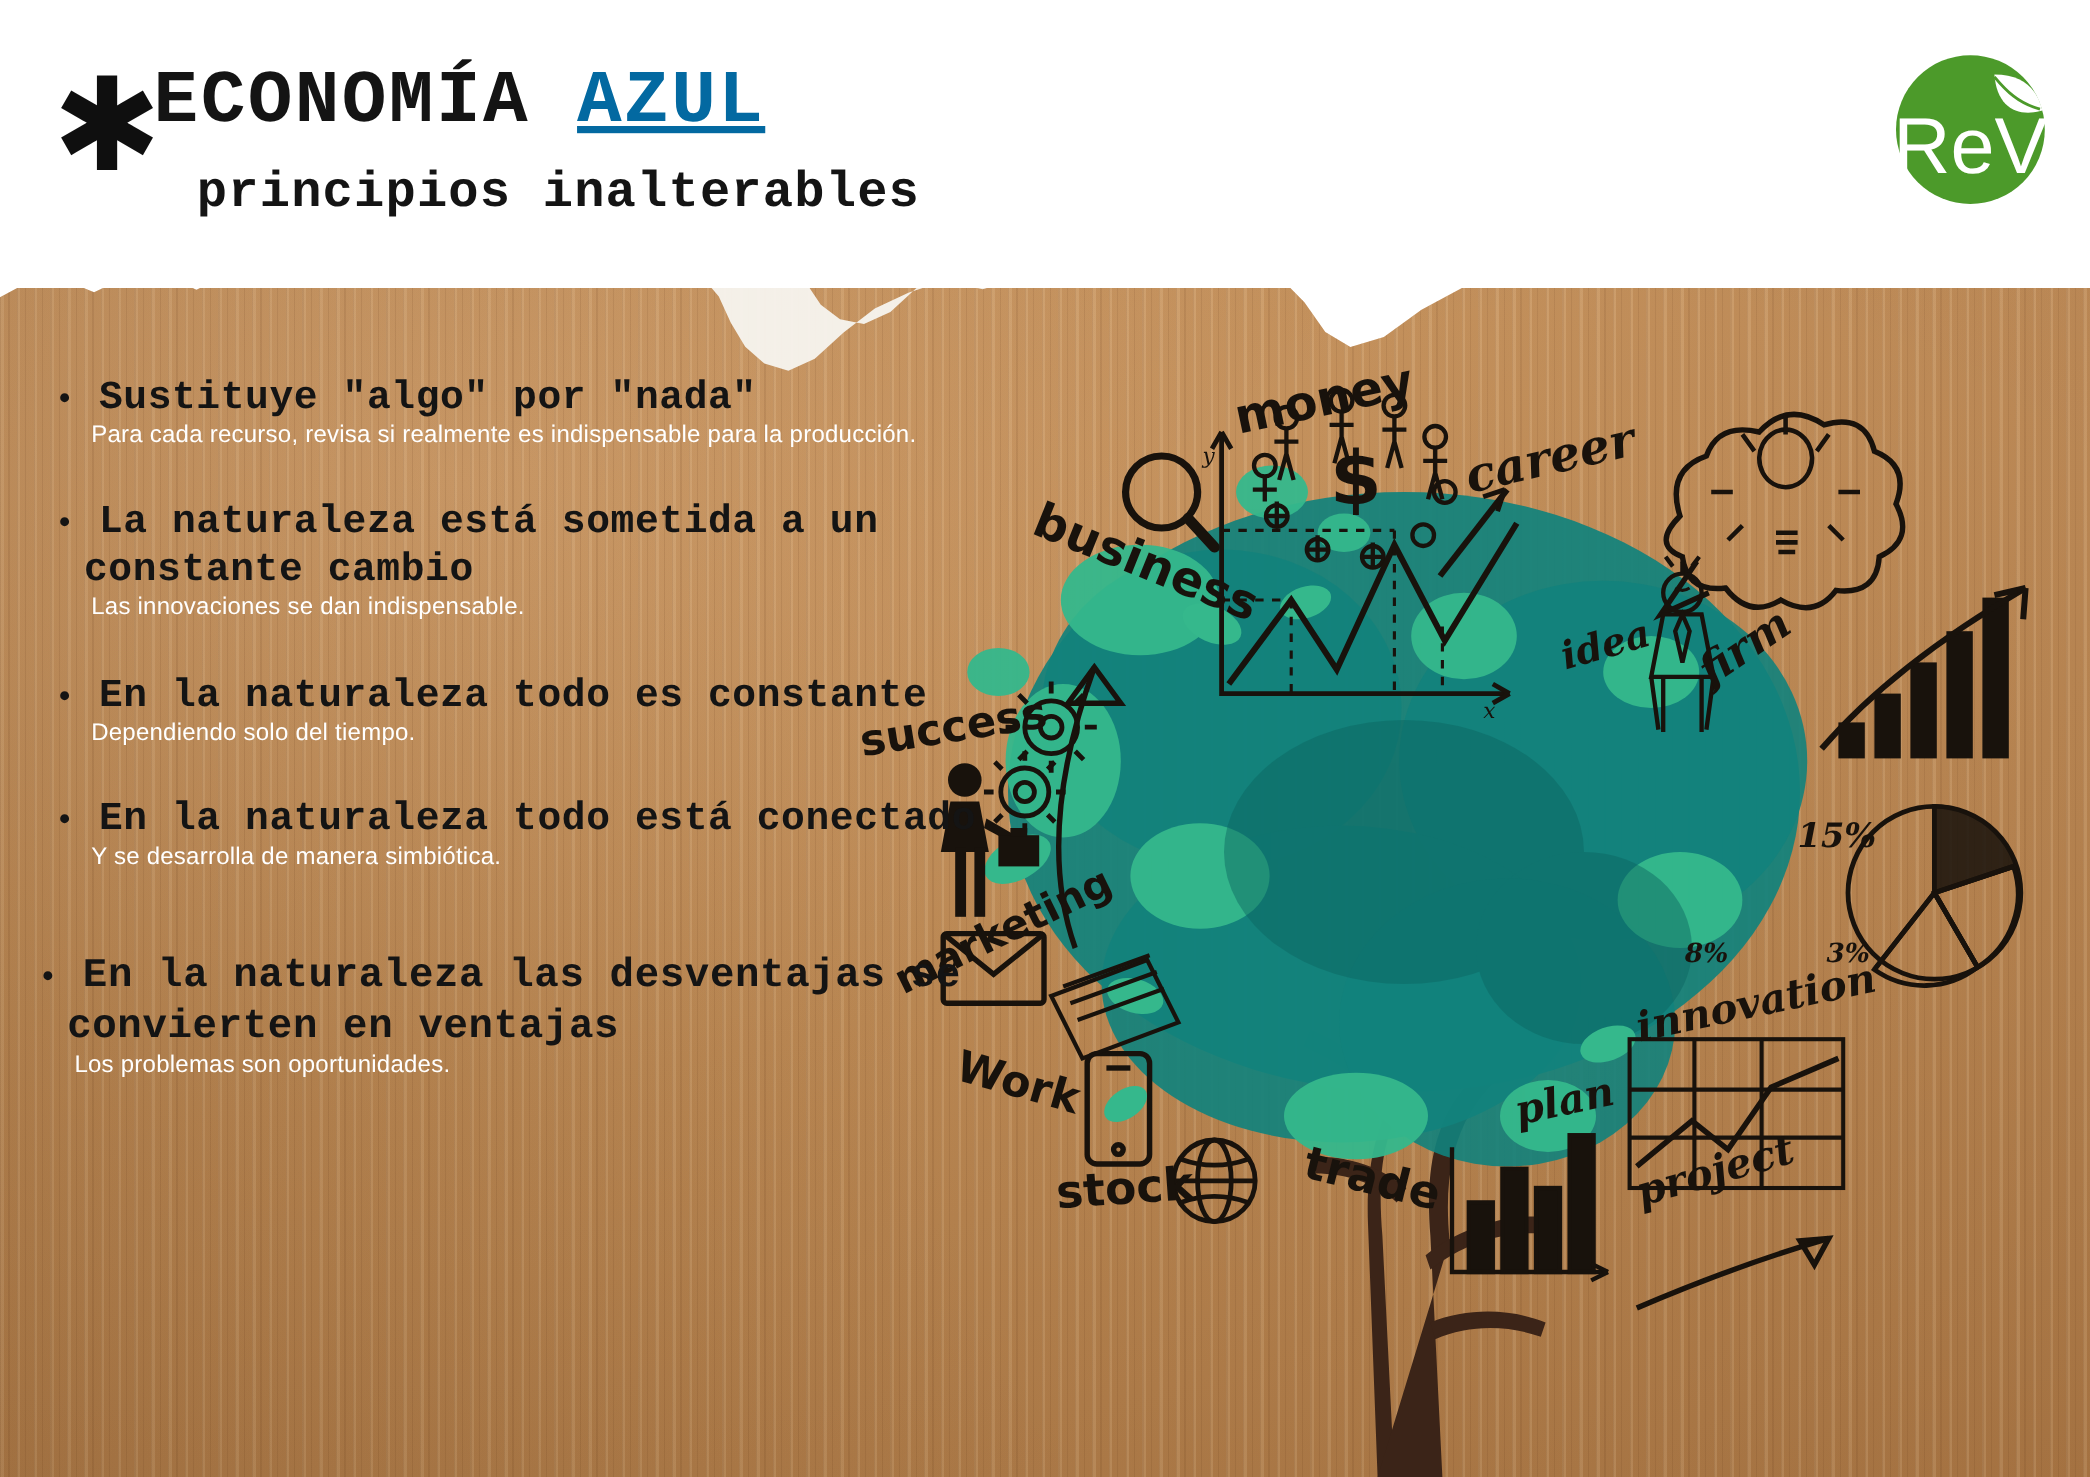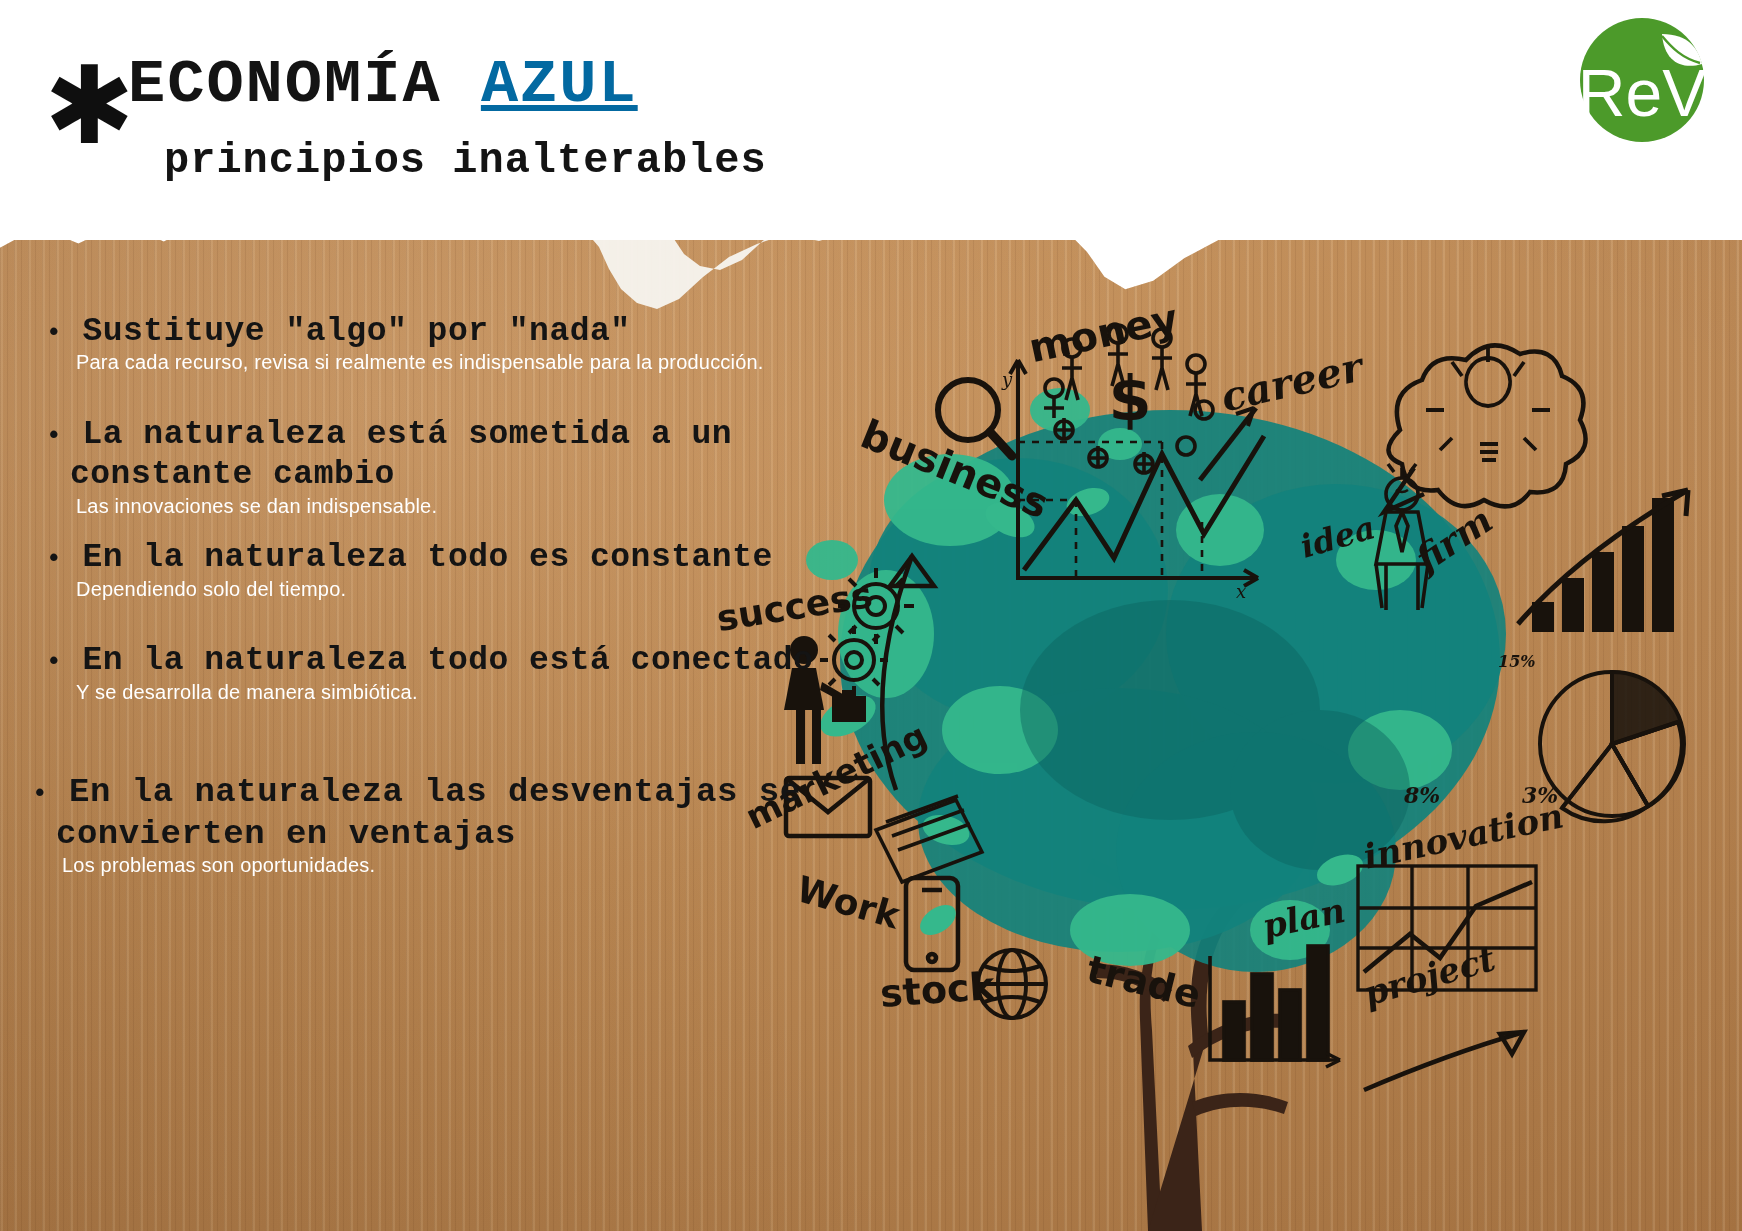--- a/index.html
+++ b/index.html
@@ -78,39 +78,39 @@
   }
   #title-main .accent{ color:#0369a1;text-decoration:underline; }
   #title-sub{
     margin-left:120px; margin-top:20px;
     font-family:"Liberation Mono", monospace;
     font-weight:700; font-size:42px; letter-spacing:1px; color:#141414;
     white-space:nowrap;
   }
 
   
-  #logo { position:absolute; right:30px; top:12px; width:136px; height:136px; z-index:60; }
+  #logo { position:absolute; right:30px; top:40px; width:136px; height:136px; z-index:60; }
 
   
   #principles { position:absolute; left:46px; top:312px; width:830px; z-index:25; }
   .principle { margin-bottom:26px; position:relative; }
   .p-head{
     font-family:"Liberation Mono", monospace;
     font-weight:700; font-size:33px; line-height:1.22; color:#141414;
     letter-spacing:0.5px; text-indent:-24px; padding-left:24px;
   }
   .p-dot{ font-size:26px; }
   .p-sub{
     font-family:"Liberation Sans", sans-serif;
     font-size:20px; line-height:1.24; color:#ffffff; margin-top:-2px;
     padding-left:30px; letter-spacing:0.2px;
   }
   
   #principles .principle:nth-child(1){ margin-bottom:40px; }
-  #principles .principle:nth-child(2){ margin-bottom:20px; }
+  #principles .principle:nth-child(2){ margin-bottom:42px; }
   #principles .principle:nth-child(3){ margin-bottom:40px; }
   #principles .principle:nth-child(4){ margin-bottom:68px; }
   #principles .principle:nth-child(5) .p-head{ font-size:34px; }
   #principles .principle:nth-child(5){ margin-left:-14px; }
 
   
   #art { position:absolute; left:700px; top:230px; width:1042px; height:1001px; z-index:20; }
   #art svg { display:block; }
 
   .dl {            
@@ -431,17 +431,17 @@
   <div class="dl" style="left:880px; top:968px; font-size:38px; transform:rotate(-4deg);">stock</div>
 
   <div class="dl" style="left:1086px; top:960px; font-size:38px; transform:rotate(14deg);">trade</div>
 
   <div class="dl" style="left:1362px; top:816px; font-size:34px; font-family:'DejaVu Serif',serif; font-style:italic; transform:rotate(-12deg);">innovation</div>
 
   <div class="dl" style="left:1262px; top:898px; font-size:34px; font-family:'DejaVu Serif',serif; font-style:italic; transform:rotate(-12deg);">plan</div>
 
   <div class="dl" style="left:1362px; top:956px; font-size:34px; font-family:'DejaVu Serif',serif; font-style:italic; transform:rotate(-16deg);">project</div>
 
-  <div class="dl" style="left:1498px; top:652px; font-size:16px; font-family:'DejaVu Serif',serif; font-style:italic;">15%</div>
+  <div class="dl" style="left:1498px; top:680px; font-size:28px; font-family:'DejaVu Serif',serif; font-style:italic;">15%</div>
   <div class="dl" style="left:1404px; top:782px; font-size:22px; font-family:'DejaVu Serif',serif; font-style:italic;">8%</div>
   <div class="dl" style="left:1522px; top:782px; font-size:22px; font-family:'DejaVu Serif',serif; font-style:italic;">3%</div>
 
 </div>
 
 </body></html>

